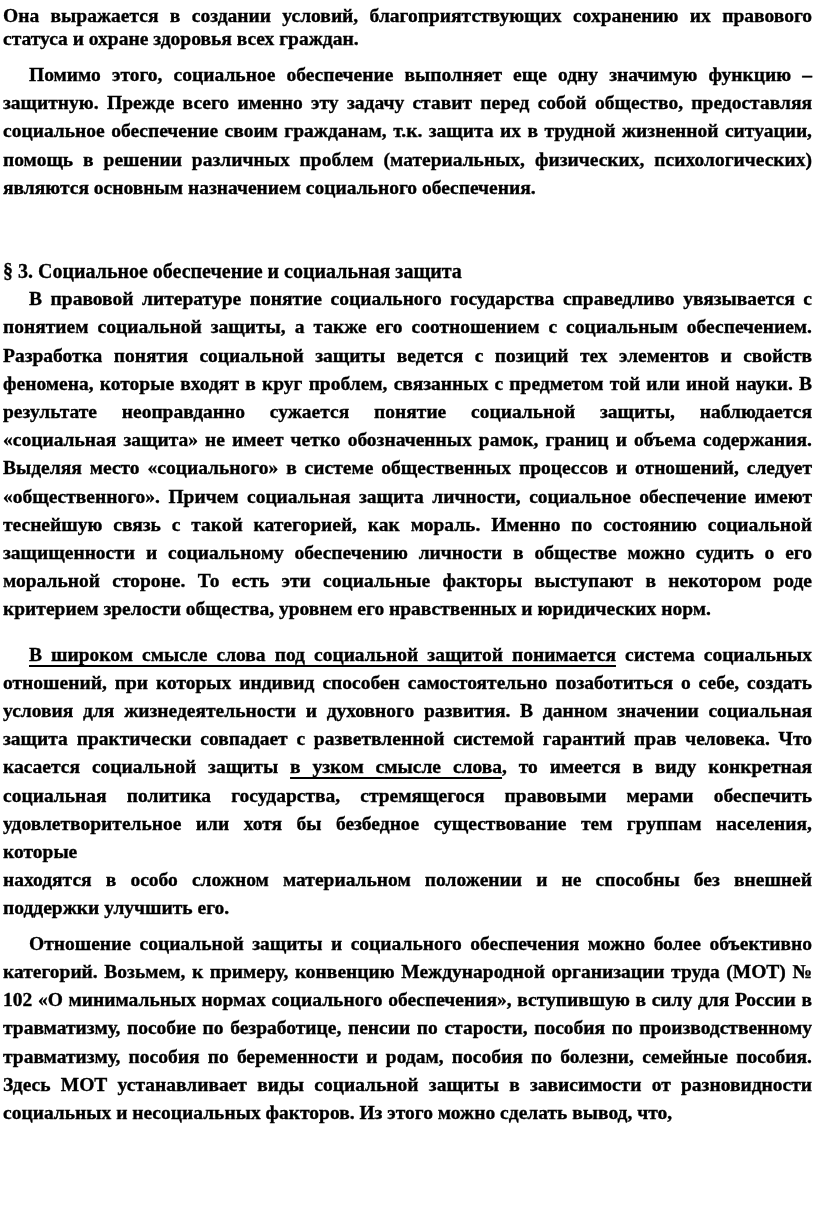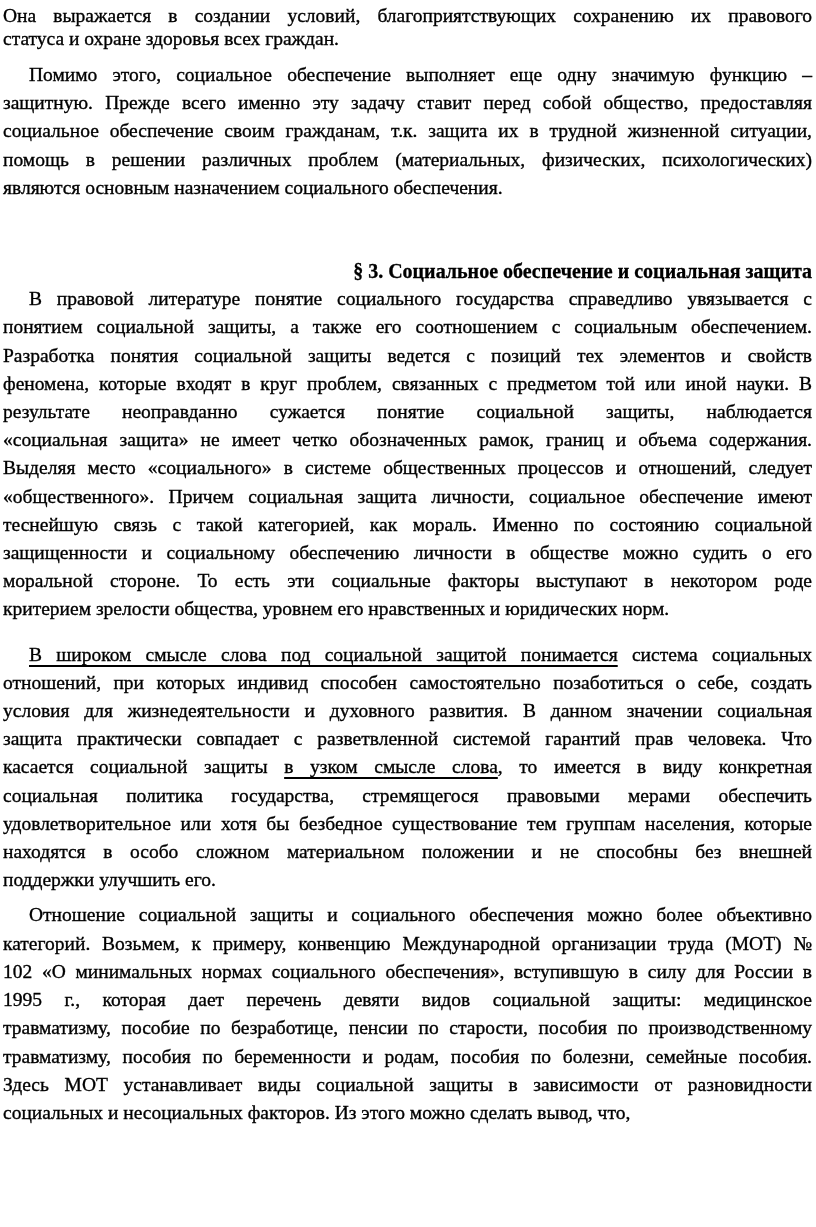--- a/index.html
+++ b/index.html
@@ -2,38 +2,38 @@
 <html><head>
 <meta charset="utf-8">
 <style>
   html, body { margin: 0; padding: 0; }
   body {
     width: 816px; height: 1227px; overflow: hidden;
     background: #ffffff; color: #000000;
     font-family: "Liberation Serif", "DejaVu Serif", serif;
   }
   .page { padding: 5px 4px 0 3px; }
-  .para { font-size: 19.5px; }
+  .para { font-size: 19.5px; font-weight: bold; }
   .para .ln {
     line-height: 28.2px;
     text-align: justify;
     text-align-last: justify;
     -webkit-text-stroke: 0.35px #000;
     white-space: normal;
   }
   .para.tight .ln { line-height: 22.5px; }
   .ln.last { text-align-last: left; }
   .ln.ind { text-indent: 26px; }
   .u {
     text-decoration: underline;
     text-underline-offset: 3.5px;
     text-decoration-thickness: 1.7px;
   }
   .heading {
-    font-size: 20px; font-weight: bold; text-align: right;
+    font-size: 20px; font-weight: bold; text-align: left;
     line-height: 28.2px;
     -webkit-text-stroke: 0.3px #000;
   }
   .b1 { margin-top: 11px; }
   .b2 { margin-top: 55px; }
   .b3 { }
   .b4 { margin-top: 17px; }
   .b5 { margin-top: 7px; }
 </style>
 </head>
@@ -74,19 +74,18 @@
       <div class="ln"><span>касается социальной защиты </span><span class="u">в узком смысле слова</span><span>, то имеется в виду конкретная</span></div>
       <div class="ln"><span>социальная политика государства, стремящегося правовыми мерами обеспечить</span></div>
       <div class="ln"><span>удовлетворительное или хотя бы безбедное существование тем группам населения, которые</span></div>
       <div class="ln"><span>находятся в особо сложном материальном положении и не способны без внешней</span></div>
       <div class="ln last"><span>поддержки улучшить его.</span></div>
     </div>
     <div class="para b5">
       <div class="ln ind"><span>Отношение социальной защиты и социального обеспечения можно более объективно</span></div>
       <div class="ln"><span>категорий. Возьмем, к примеру, конвенцию Международной организации труда (МОТ) №</span></div>
       <div class="ln"><span>102 «О минимальных нормах социального обеспечения», вступившую в силу для России в</span></div>
-      <div class="ln"><span>1995 г., которая дает перечень девяти видов социальной защиты: медицинское</span></div>
       <div class="ln"><span>травматизму, пособие по безработице, пенсии по старости, пособия по производственному</span></div>
       <div class="ln"><span>травматизму, пособия по беременности и родам, пособия по болезни, семейные пособия.</span></div>
       <div class="ln"><span>Здесь МОТ устанавливает виды социальной защиты в зависимости от разновидности</span></div>
       <div class="ln last"><span>социальных и несоциальных факторов. Из этого можно сделать вывод, что,</span></div>
     </div>
   </div>
 
 </body></html>

